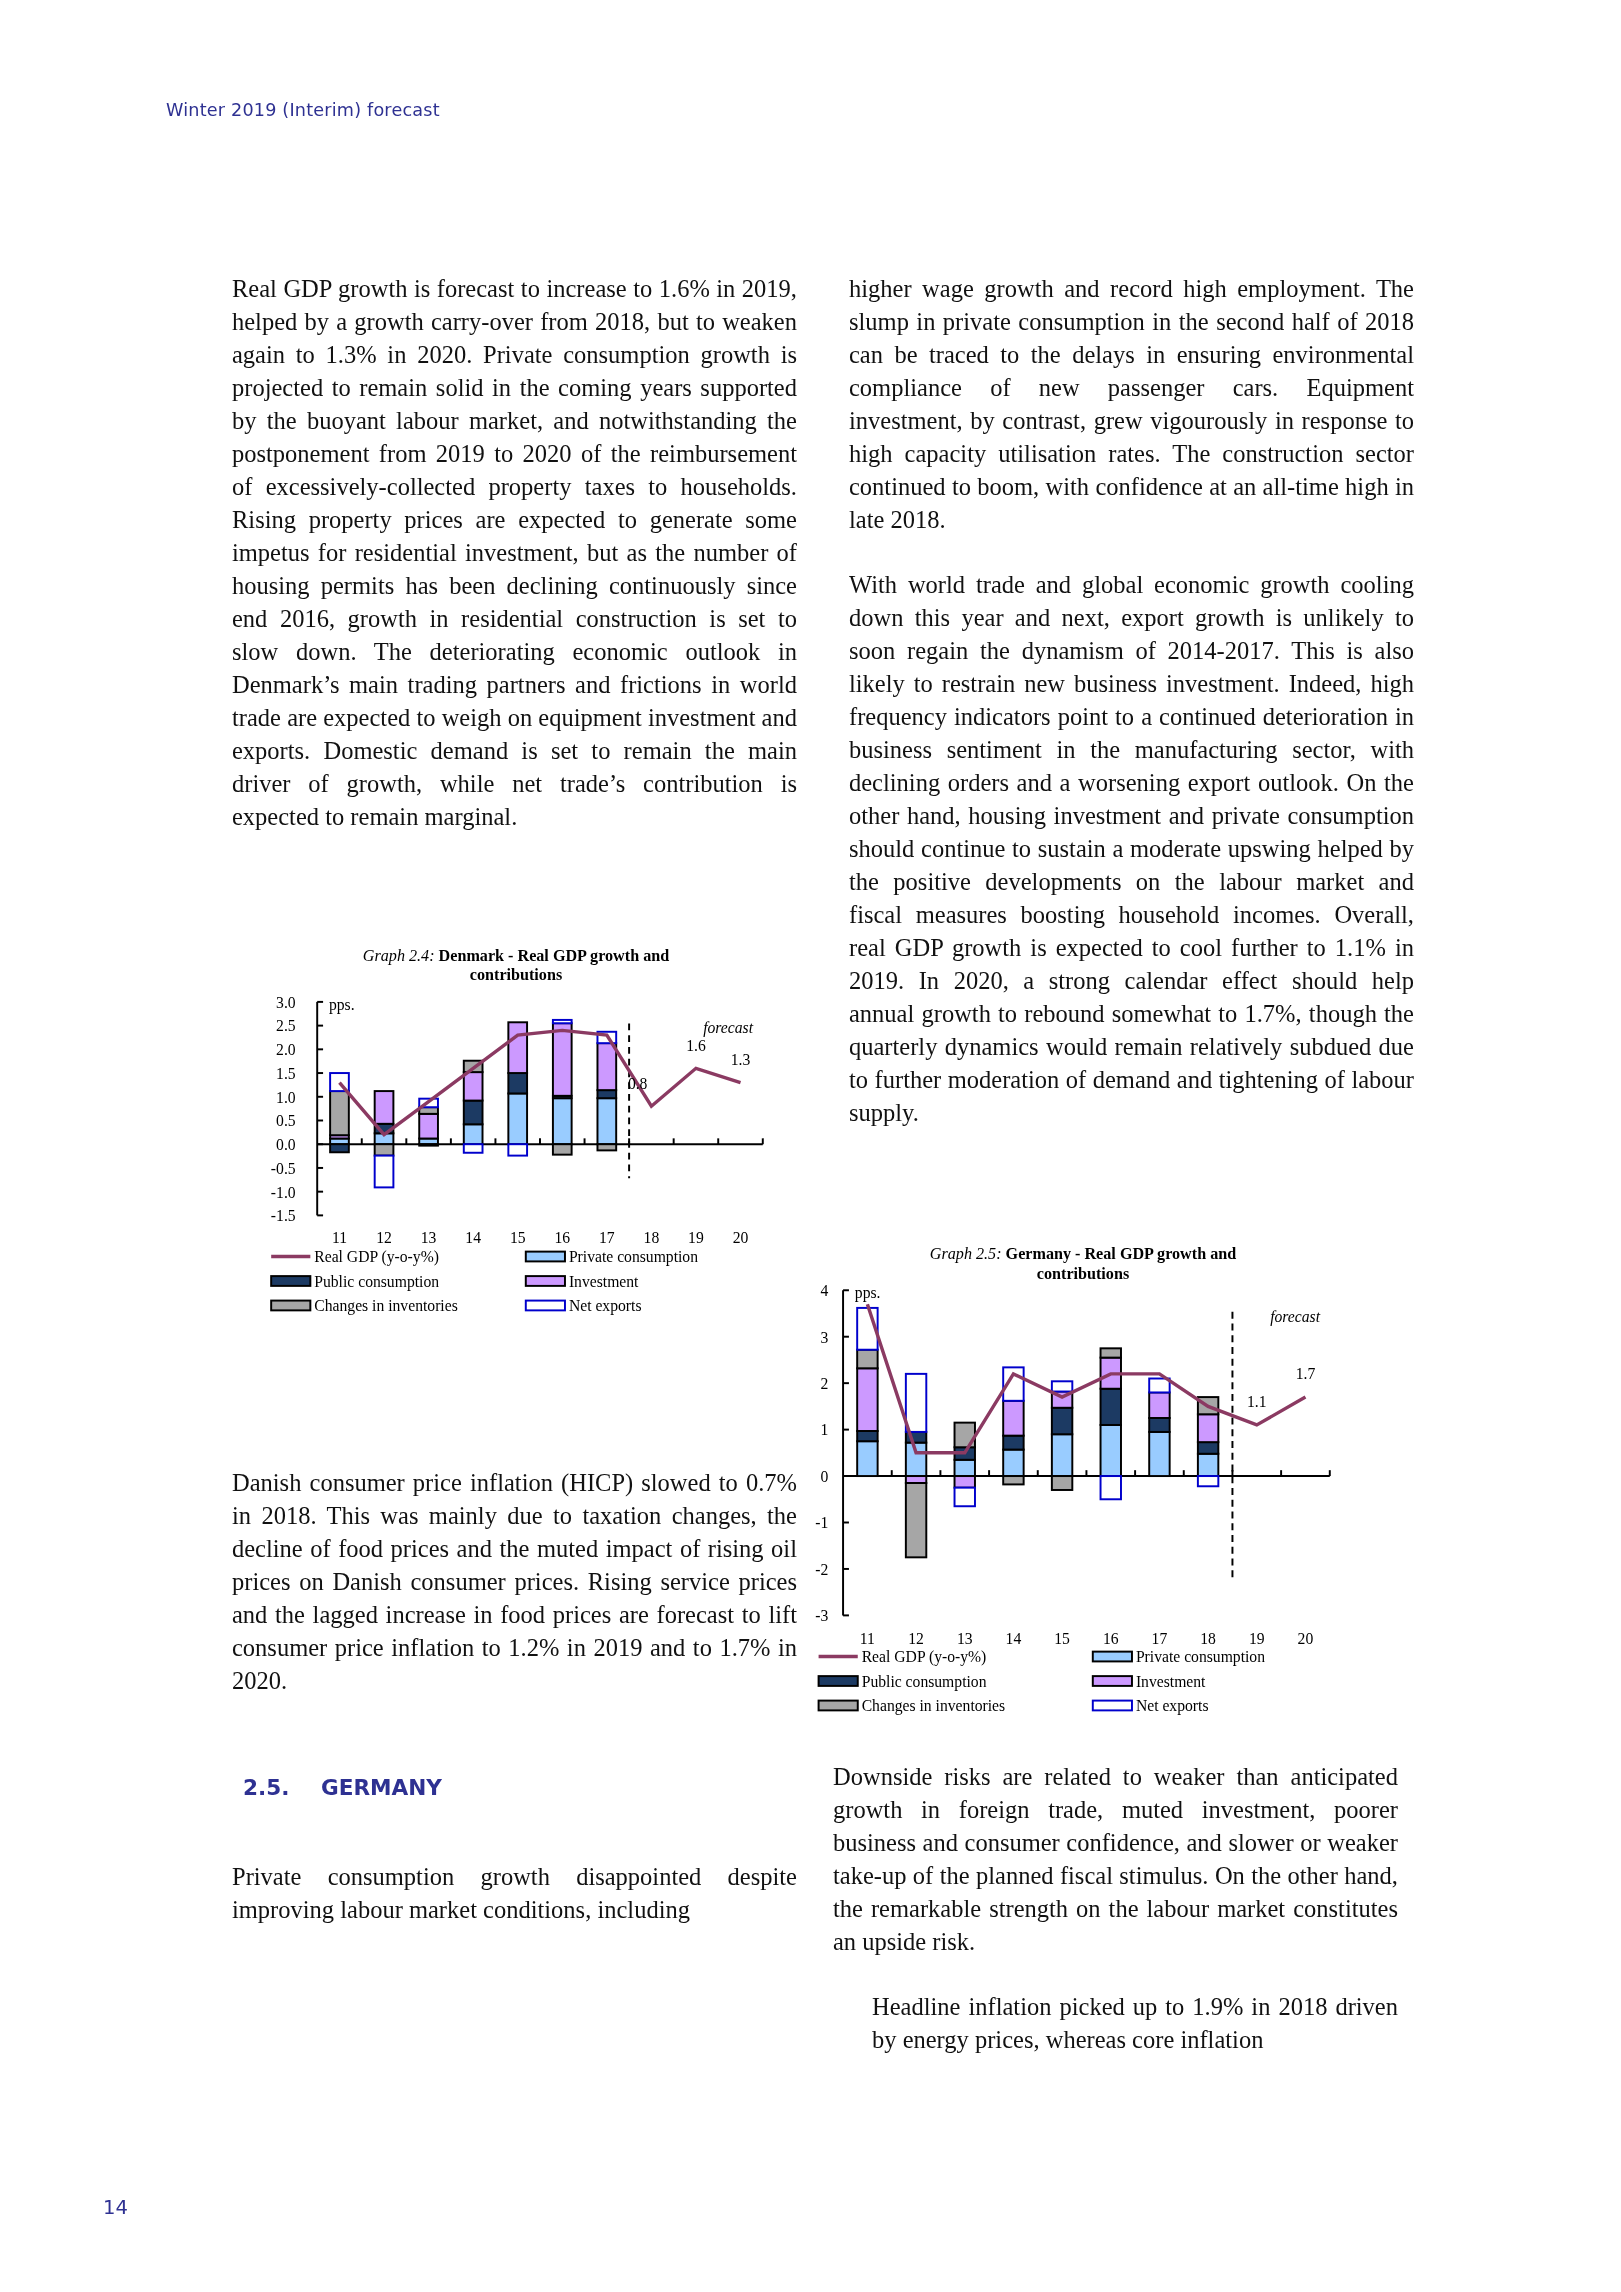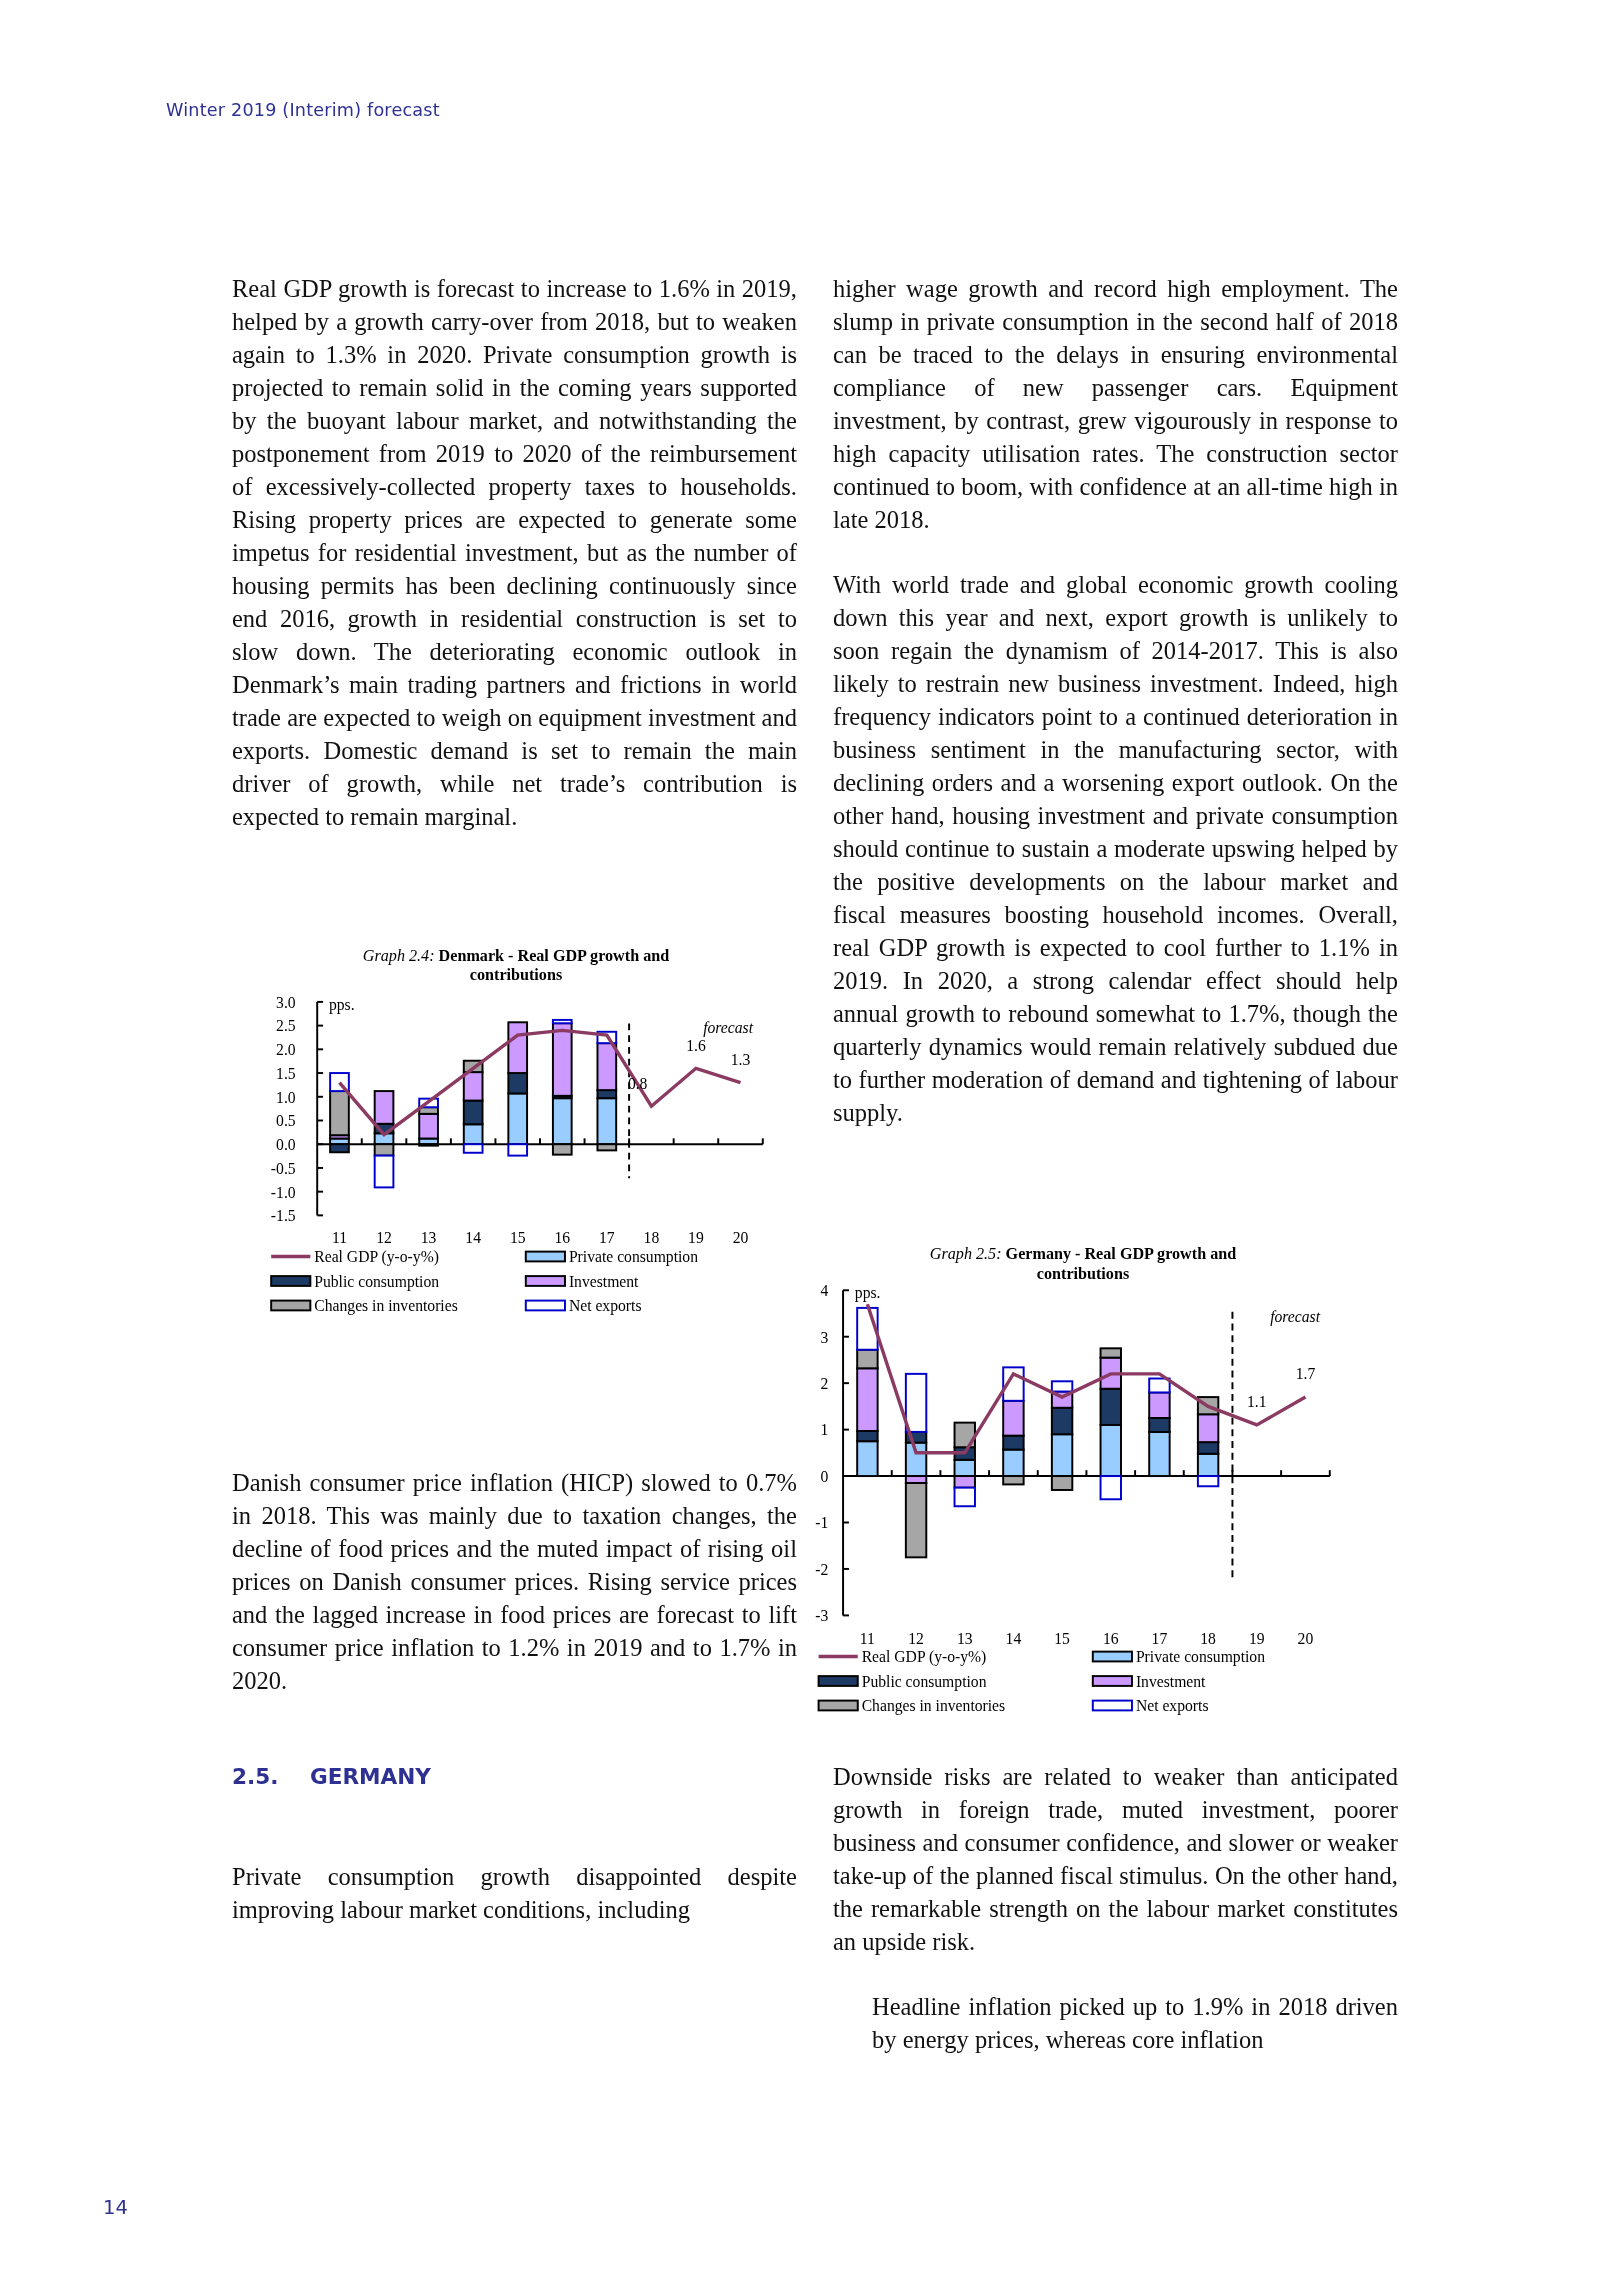--- a/index.html
+++ b/index.html
@@ -3,21 +3,21 @@
 <meta charset="utf-8">
 <style>
   html, body { margin: 0; padding: 0; background: #ffffff; }
   body { width: 1621px; height: 2293px; position: relative; overflow: hidden; font-family: "Liberation Serif", serif; color: #111; }
   .running-head { position: absolute; left: 134px; top: 100px; font-family: "DejaVu Sans", sans-serif; font-size: 17.6px; color: #2e3192; letter-spacing: 0.2px; margin-left: 32px; }
   .page-number { position: absolute; left: 103px; top: 2196px; font-family: "DejaVu Sans", sans-serif; font-size: 19.6px; color: #2e3192; }
   .col { position: absolute; width: 565px; }
   .col-left { left: 232px; }
   .col-right { left: 833px; }
   p.body { margin: 0; font-size: 24.5px; line-height: 33px; text-align: justify; }
-  .heading { font-family: "DejaVu Sans", sans-serif; font-weight: bold; font-size: 21.6px; color: #2e3192; margin: 0; }
+  .heading { font-family: "DejaVu Sans", sans-serif; font-weight: bold; font-size: 21.6px; color: #2e3192; margin: 11px; }
   .heading .num { display: inline-block; width: 78px; }
   .graph { position: absolute; }
   .graph svg { display: block; overflow: visible; }
   .gt { font-family: "Liberation Serif", serif; font-size: 16px; }
   .gt-title { font-family: "Liberation Serif", serif; font-size: 16.5px; text-anchor: middle; }
 </style>
 </head>
 <body>
 
 <div class="running-head">Winter 2019 (Interim) forecast</div>
@@ -143,21 +143,21 @@
 </div>
 
 <div class="col col-left" style="top:1764px;">
   <h2 class="heading"><span class="num">2.5.</span><span>GERMANY</span></h2>
 </div>
 
 <div class="col col-left" style="top:1828px;">
   <p class="body" style="margin-top:32px;">Private consumption growth disappointed despite improving labour market conditions, including</p>
 </div>
 
-<div class="col col-right" style="top:272px;">
+<div class="col col-right" style="top:272px;margin-left:16px;">
   <p class="body">higher wage growth and record high employment. The slump in private consumption in the second half of 2018 can be traced to the delays in ensuring environmental compliance of new passenger cars. Equipment investment, by contrast, grew vigourously in response to high capacity utilisation rates. The construction sector continued to boom, with confidence at an all-time high in late 2018.</p>
   <p class="body" style="margin-top:32px;">With world trade and global economic growth cooling down this year and next, export growth is unlikely to soon regain the dynamism of 2014-2017. This is also likely to restrain new business investment. Indeed, high frequency indicators point to a continued deterioration in business sentiment in the manufacturing sector, with declining orders and a worsening export outlook. On the other hand, housing investment and private consumption should continue to sustain a moderate upswing helped by the positive developments on the labour market and fiscal measures boosting household incomes. Overall, real GDP growth is expected to cool further to 1.1% in 2019. In 2020, a strong calendar effect should help annual growth to rebound somewhat to 1.7%, though the quarterly dynamics would remain relatively subdued due to further moderation of demand and tightening of labour supply.</p>
 </div>
 
 <div class="graph" id="g25" style="left:799px; top:1237px;">
     <svg width="568" height="510" viewBox="0 0 580 520">
       <text x="290" y="22" class="gt-title"><tspan font-style="italic">Graph 2.5: </tspan><tspan font-weight="bold">Germany - Real GDP growth and</tspan></text>
       <text x="290" y="42" class="gt-title" font-weight="bold">contributions</text>
       <line x1="45" y1="54" x2="45" y2="386" stroke="#000" stroke-width="2"></line>
       <line x1="45" y1="54" x2="51" y2="54" stroke="#000" stroke-width="2"></line>

